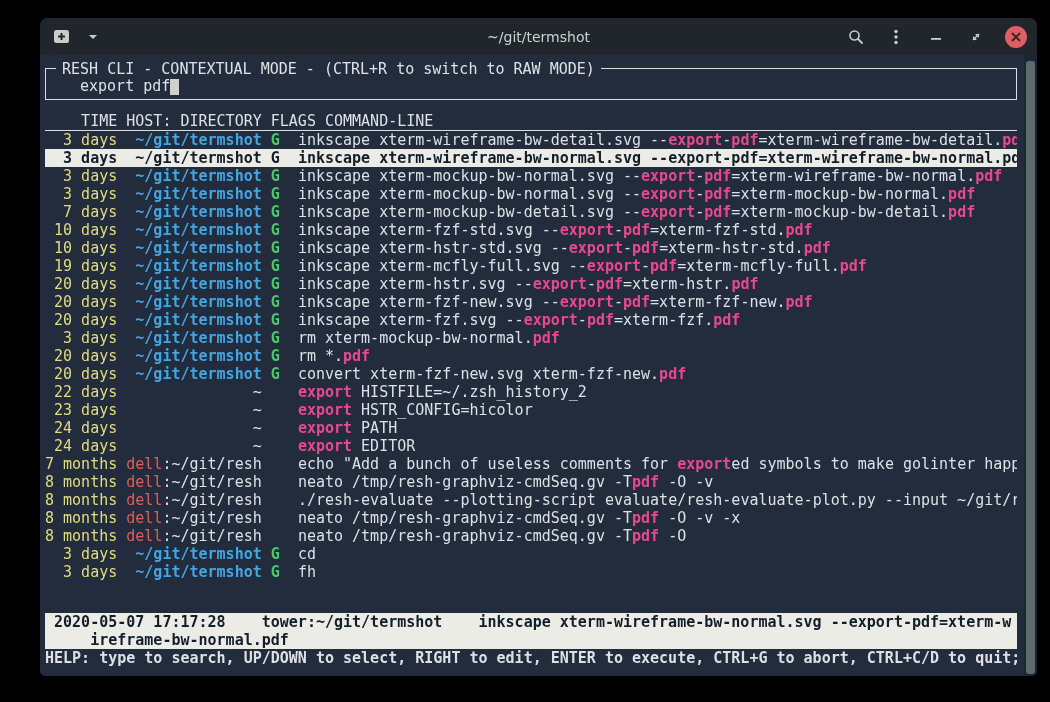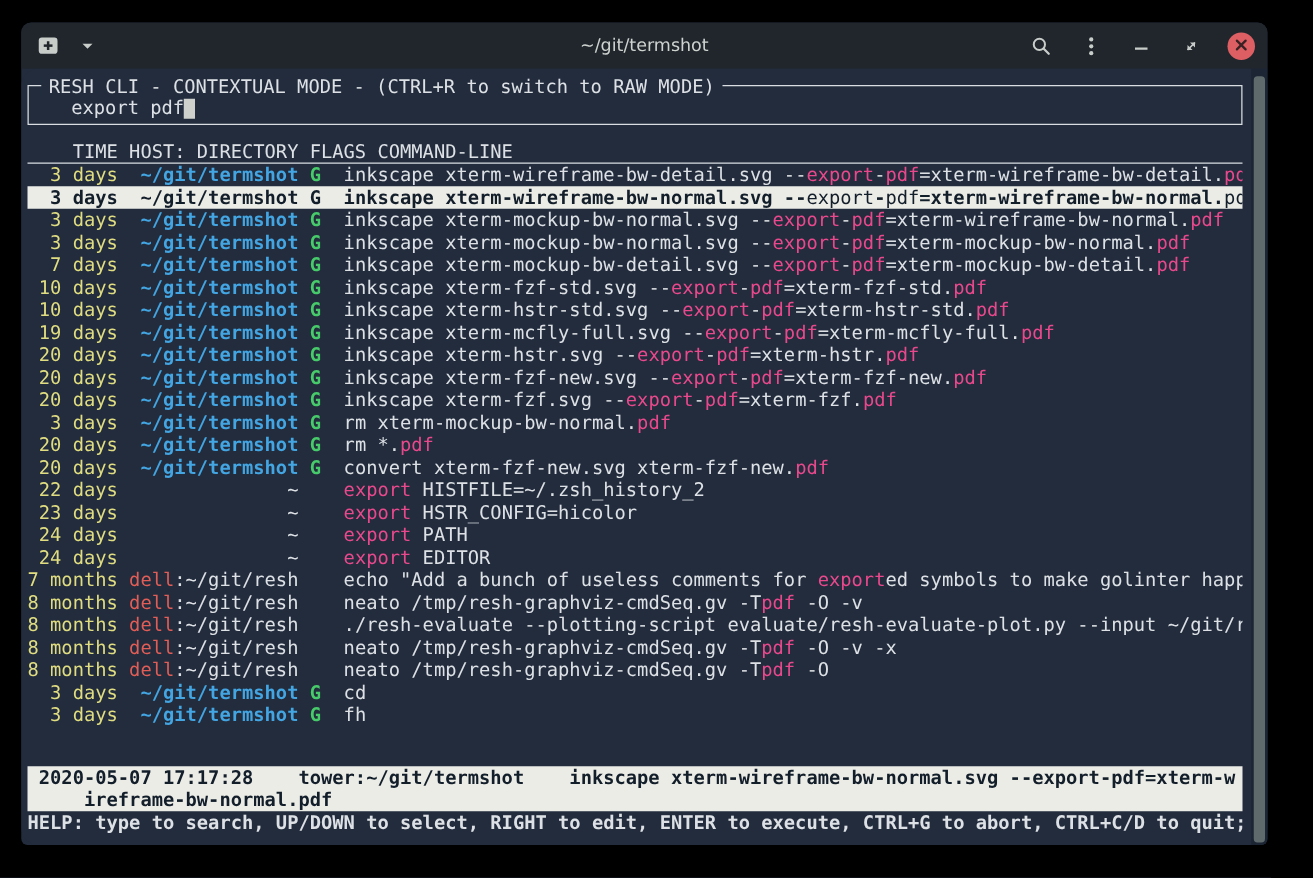--- a/index.html
+++ b/index.html
@@ -5,21 +5,21 @@
   :root{
     --titlebar_bg:#20262c; --titlebar_fg:#cfd3d0; --close_red:#dd5f63;
     --term_bg:#222c3d; --fg:#dde1e5; --yellow:#e0dd80; --cyan:#43a5e2;
     --green:#47cb6a; --pink:#e9498c; --red:#e15d57;
     --sel_bg:#ecece6; --sel_fg:#131e2b; --box_border:#dadee2;
     --scroll_thumb:#5f6a6d; --cursor:#cfd2cc;
   }
   *{margin:0;padding:0;box-sizing:border-box;}
   body{background:#000;width:1050px;height:702px;overflow:hidden;}
   .stage{position:relative;width:1050px;height:702px;background:#000;}
-  .window{position:absolute;left:17px;top:18px;width:997px;height:658px;
+  .window{position:absolute;left:40px;top:18px;width:997px;height:658px;
     border-radius:8px 8px 5px 5px;overflow:hidden;background:var(--term_bg);}
   
   .titlebar{height:37px;background:var(--titlebar_bg);display:flex;align-items:center;
     padding:0 10px;font-family:"DejaVu Sans",sans-serif;font-size:14px;color:var(--titlebar_fg);}
   .tb-left{display:flex;align-items:center;gap:10px;width:220px;}
   .tb-title{flex:1;text-align:center;white-space:nowrap;overflow:hidden;}
   .tb-right{display:flex;align-items:center;gap:18px;width:220px;justify-content:flex-end;}
   .tb-btn{display:flex;align-items:center;justify-content:center;width:22px;height:22px;cursor:default;}
   .tb-btn svg{display:block;}
   .close-btn{width:22px;height:22px;border-radius:50%;background:var(--close_red);
@@ -37,21 +37,21 @@
   .query-line{padding:8px 0 0 2px;white-space:pre;margin-left:32px;}
   .cursor{display:inline-block;width:9px;height:16px;background:var(--cursor);
     vertical-align:text-bottom;}
   .table-header{margin-top:12px;height:19px;border-bottom:1px solid var(--box_border);
     white-space:pre;color:var(--fg);}
   .row{height:18px;white-space:pre;overflow:hidden;}
   .c-time{color:var(--yellow);}
   .c-host{color:var(--red);}
   .c-dir{color:var(--cyan);font-weight:bold;}
   .c-flag{color:var(--green);font-weight:bold;}
-  .c-match{color:var(--pink);font-weight:normal;}
+  .c-match{color:var(--pink);font-weight:bold;}
   .row.selected{background:var(--sel_bg);font-weight:bold;}
   .row.selected, .row.selected span{color:var(--sel_fg) !important;}
   .status-band{background:var(--sel_bg);color:var(--sel_fg);font-weight:bold;margin-top:32px;}
   .status-band div{height:18px;white-space:pre;overflow:hidden;}
   .help-line{height:18px;white-space:pre;color:var(--fg);overflow:hidden;font-weight:bold;}
 </style>
 </head>
 <body>
 
 <div class="stage">

